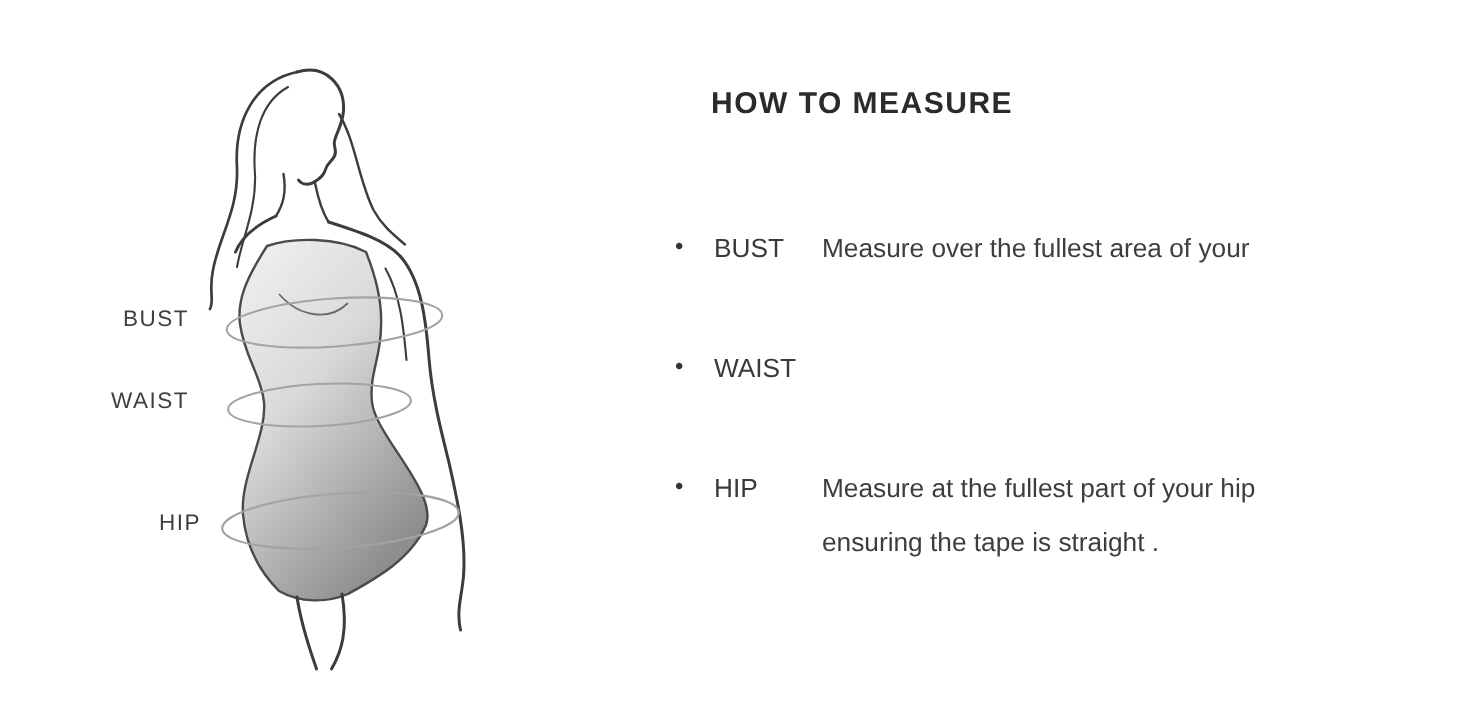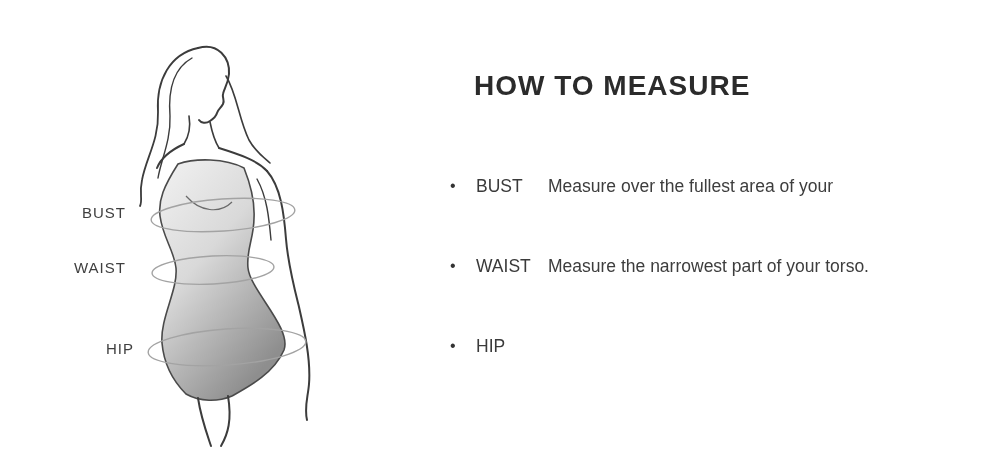--- a/index.html
+++ b/index.html
@@ -20,22 +20,22 @@
     letter-spacing:1px;
     color:#3f3f3f;
     white-space:nowrap;
   }
   .lbl-bust{left:22px;top:176px;}
   .lbl-waist{left:14px;top:231px;}
   .lbl-hip{left:46px;top:312px;}
   
   .content{position:absolute;left:450px;top:58px;width:505px;}
   .page-heading{
-    margin:12px 0 66px 24px;
-    font-size:28px;
+    margin:0 0 66px 24px;
+    font-size:20px;
     font-weight:700;
     letter-spacing:1px;
     color:#2b2b2b;
     line-height:1.15;
   }
   .instruction-item{
     display:flex;
     align-items:flex-start;
     margin-bottom:44px;
     font-size:17.5px;
@@ -110,24 +110,25 @@
       <span class="bullet">•</span>
       <span class="term">BUST</span>
       <span class="desc">
         <span class="line">Measure over the fullest area of your</span><br>
       </span>
     </div>
 
     <div class="instruction-item">
       <span class="bullet">•</span>
       <span class="term">WAIST</span>
-      <span class="desc">
-        <span class="line">Measure the narrowest part of your torso.</span>
-      </span>
     </div>
 
     <div class="instruction-item">
       <span class="bullet">•</span>
       <span class="term">HIP</span>
+      <span class="desc">
+        <span class="line">Measure at the fullest part of your hip</span><br>
+        <span class="line">ensuring the tape is straight .</span>
+      </span>
     </div>
   </div>
 
 </div>
 
 </body></html>

